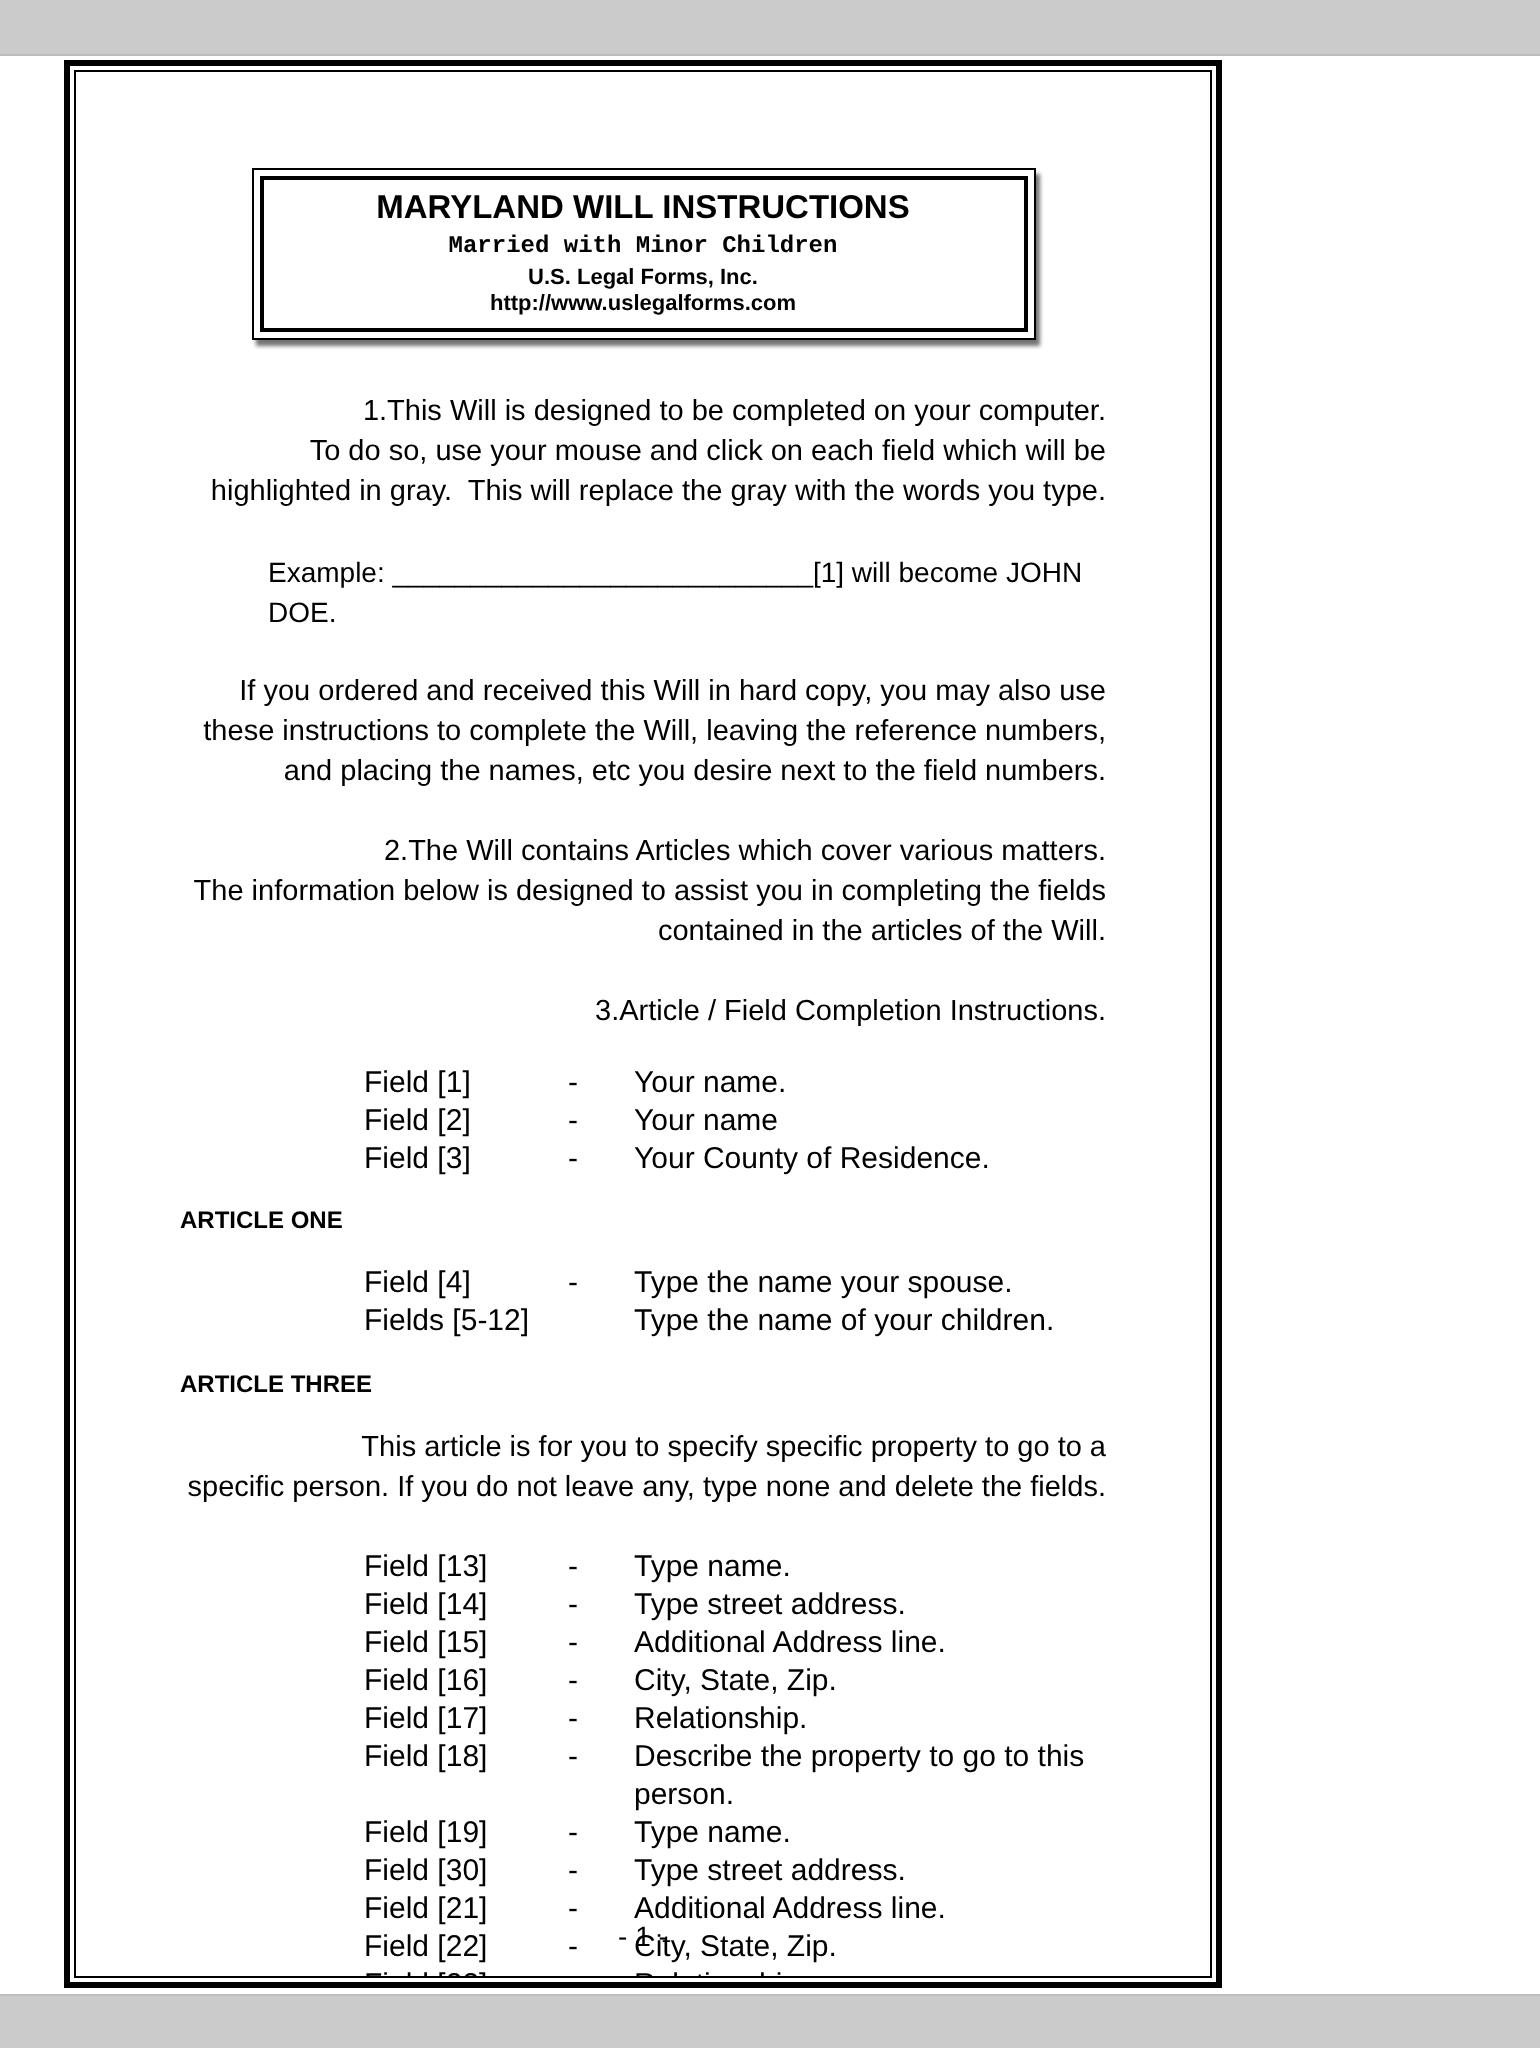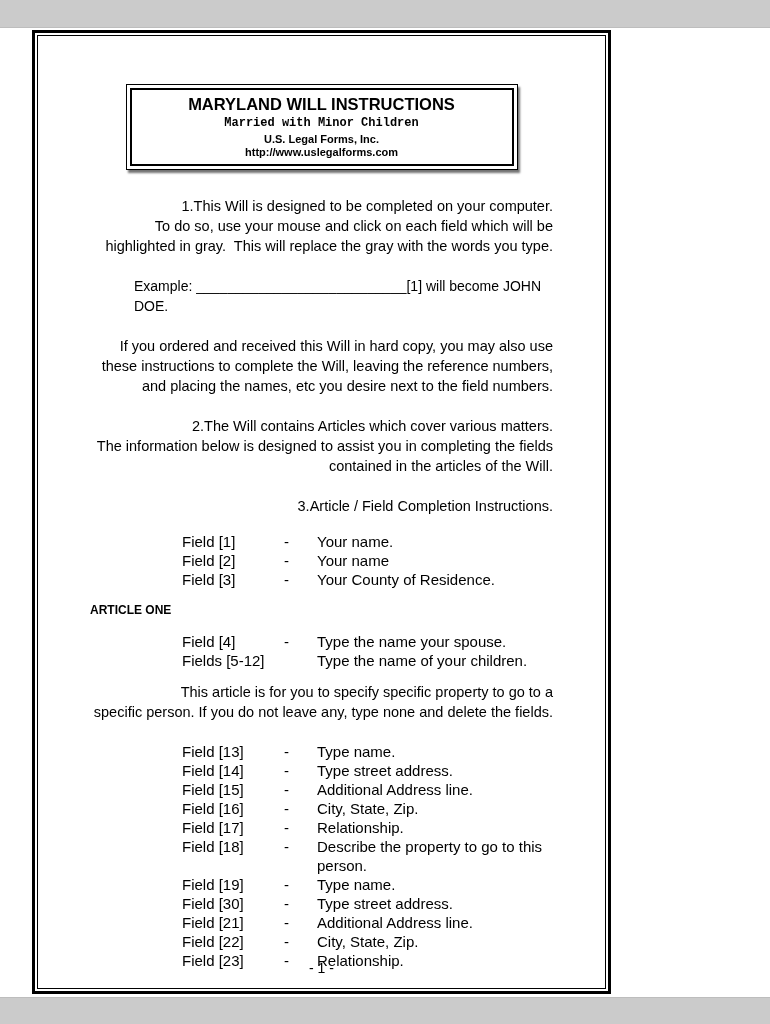--- a/index.html
+++ b/index.html
@@ -129,20 +129,21 @@
             <span class="f-desc">Type the name your spouse.</span>
           </div>
 
           <div class="field-row">
             <span class="f-label">Fields [5-12]</span>
             <span class="f-dash"></span>
             <span class="f-desc">Type the name of your children.</span>
           </div>
         </div>
 
+      <div class="article-heading h3">ARTICLE THREE</div>
 
       <p class="para p-article3"><span class="first-tab"></span><span class="ptext">This article is for you to specify specific property to go to a specific person. If you do not leave any, type none and delete the fields.</span></p>
 
       <div class="field-group g3">
 
           <div class="field-row">
             <span class="f-label">Field [13]</span>
             <span class="f-dash">-</span>
             <span class="f-desc">Type name.</span>
           </div>

